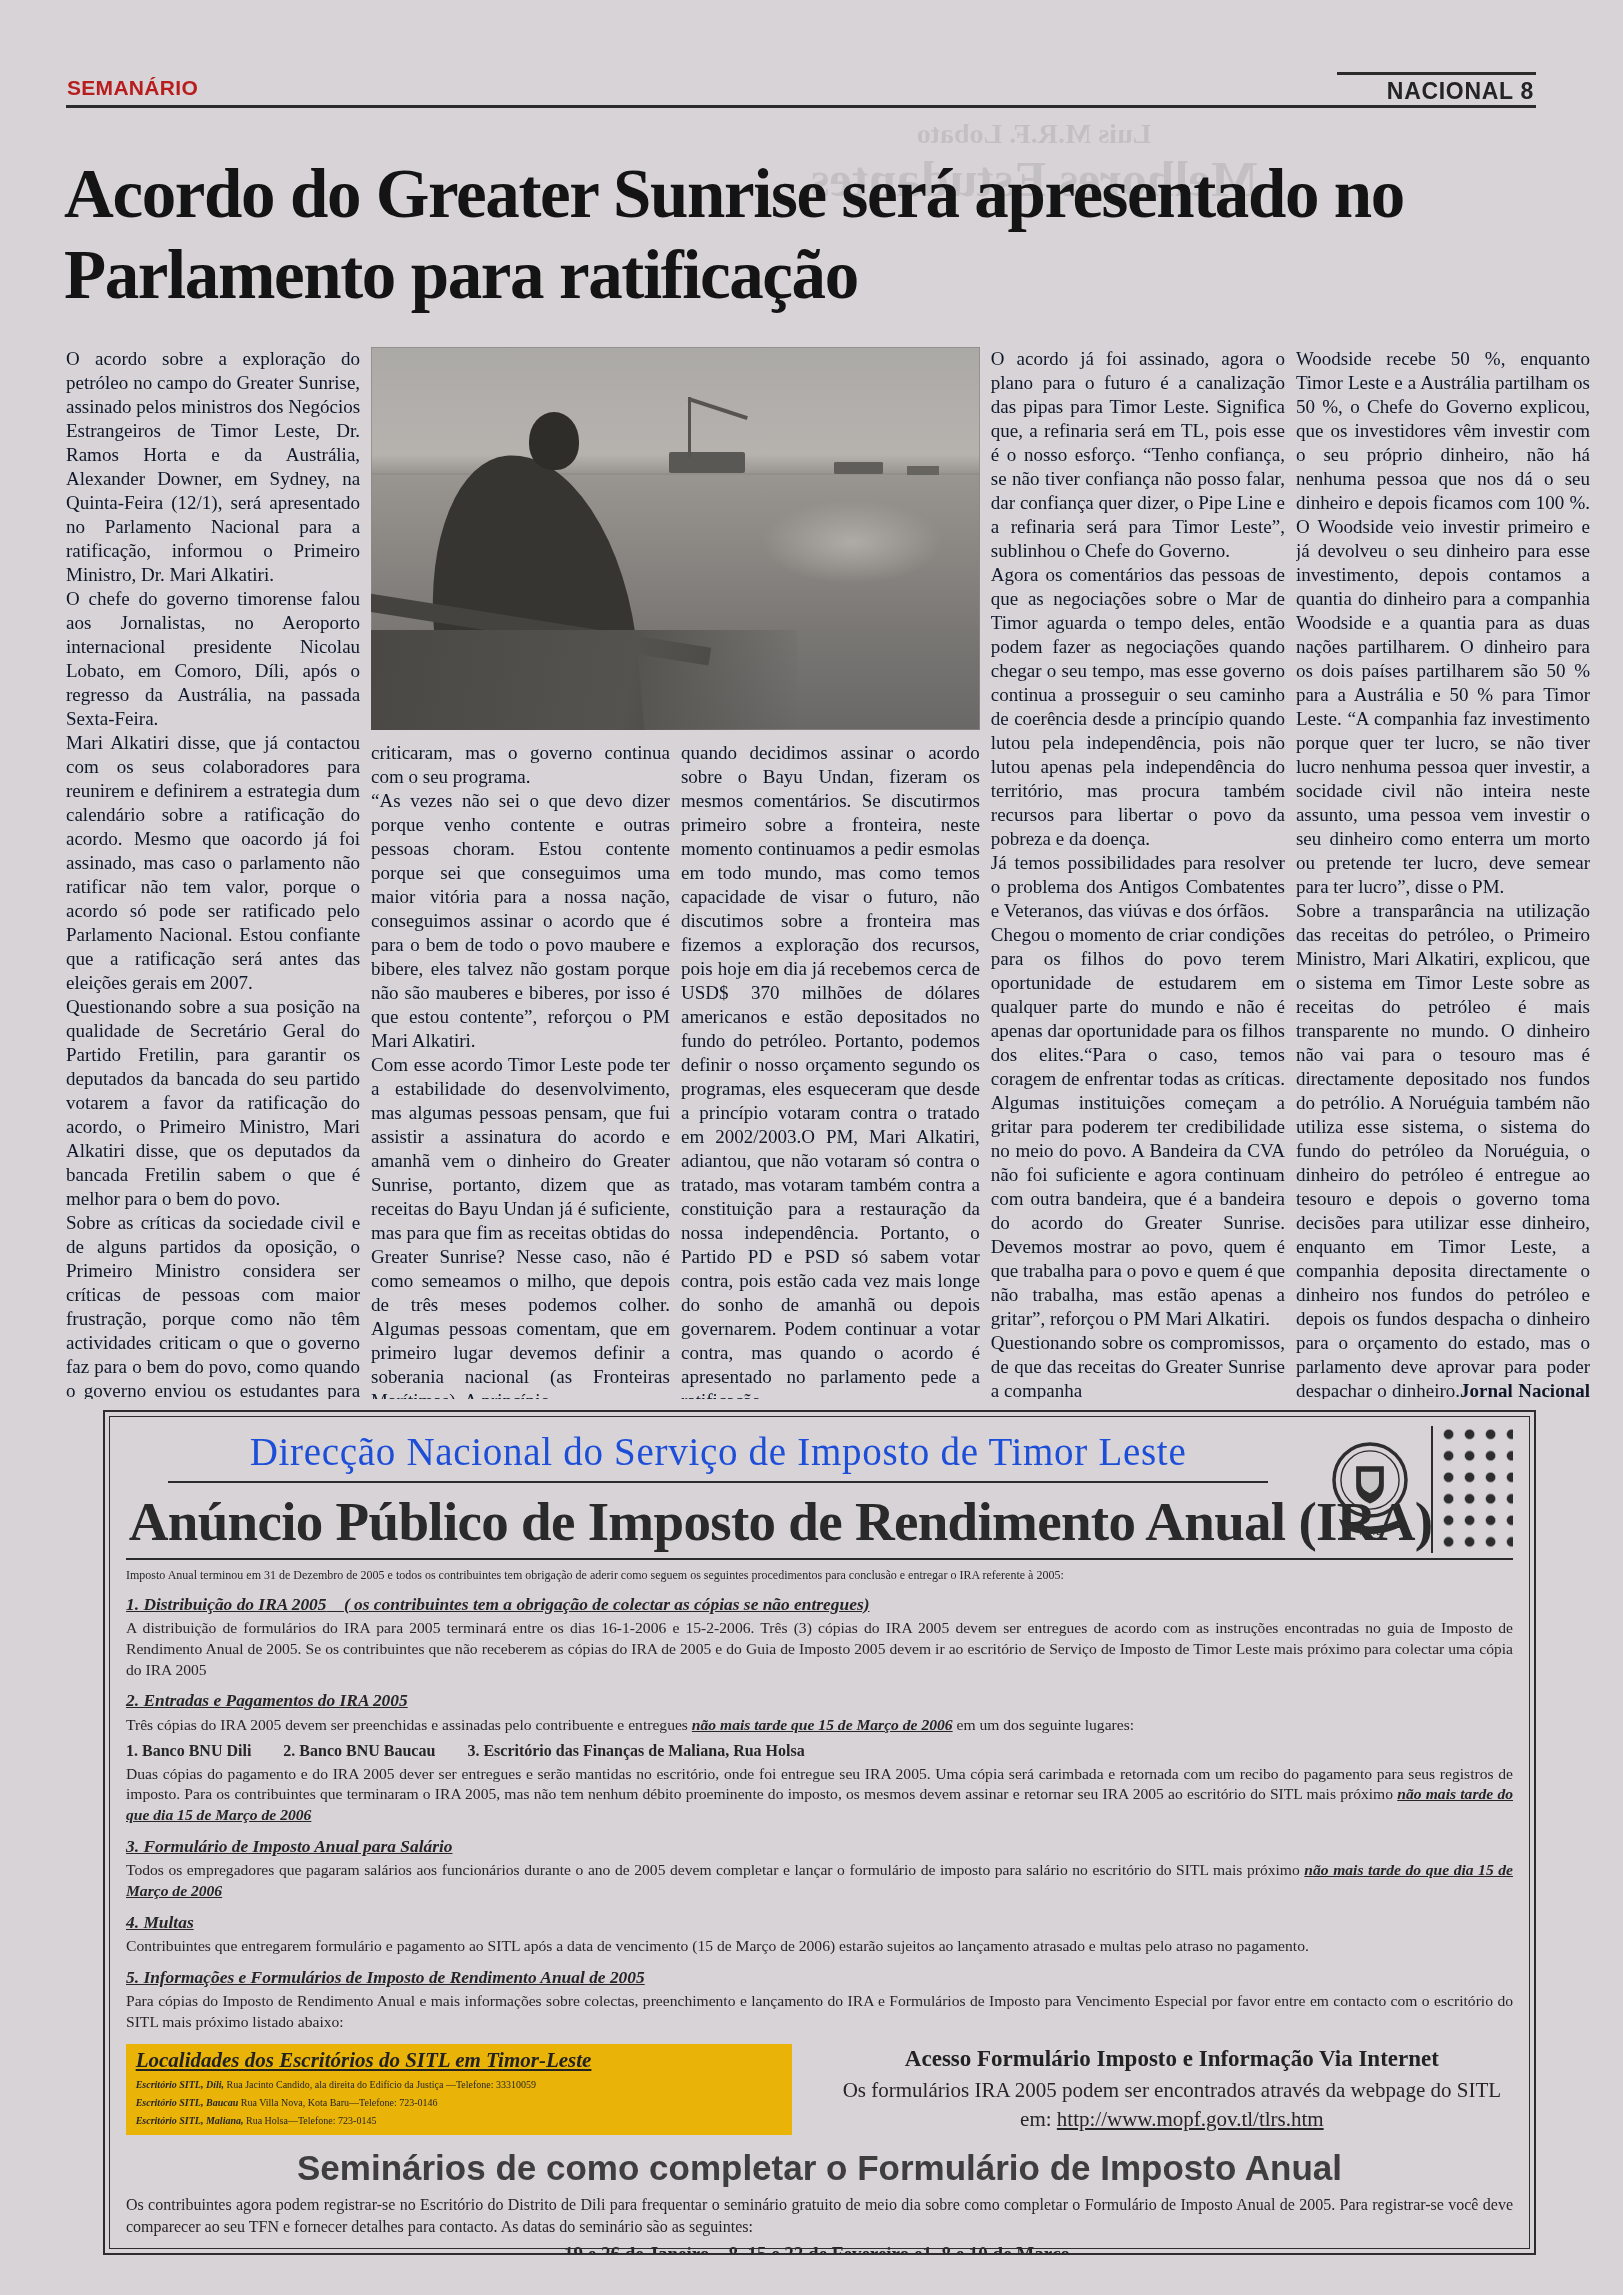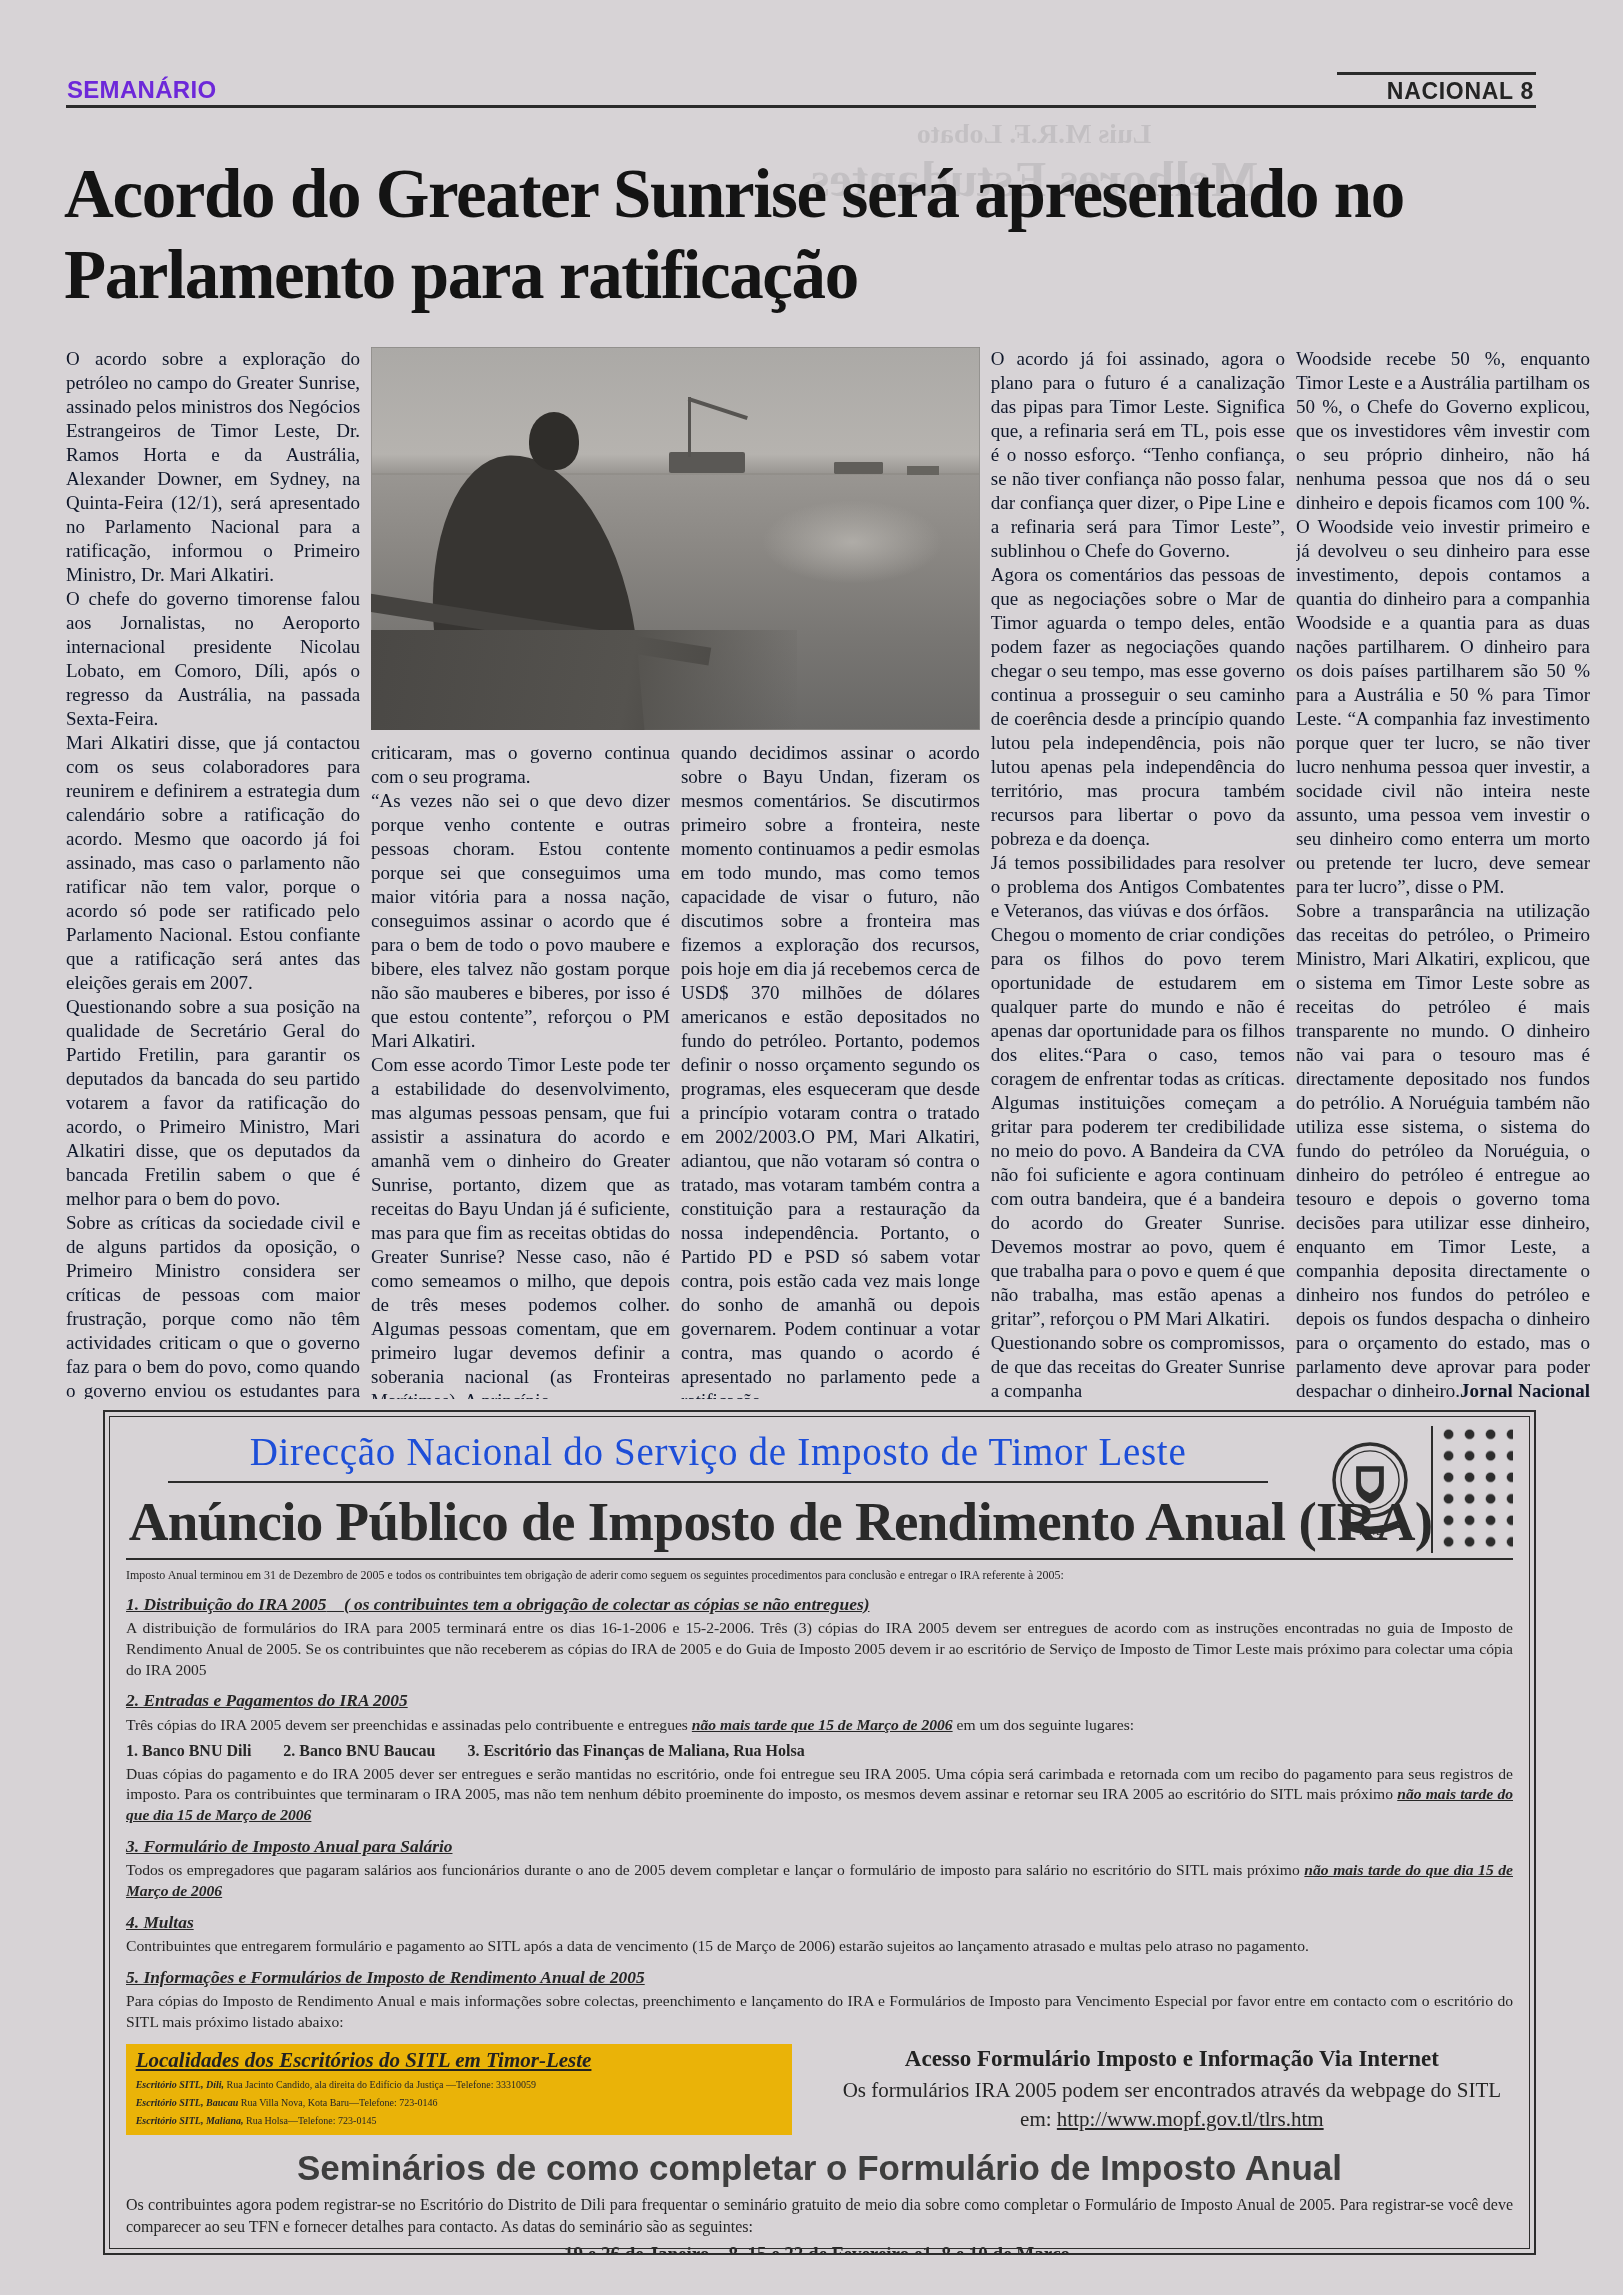--- a/index.html
+++ b/index.html
@@ -5,21 +5,21 @@
   html,body{margin:0;padding:0;}
   body{
     width:1624px;height:2295px;position:relative;overflow:hidden;
     background:#d7d3d6;
     font-family:"Liberation Serif",serif;color:#1f1f1f;
   }
   
   .masthead-left{
     position:absolute;left:67px;top:76px;
     font-family:"Liberation Sans",sans-serif;font-weight:bold;
-    font-size:24px;letter-spacing:0.3px;color:#6d28d9;
+    font-size:21px;letter-spacing:0.3px;color:#b91c1c;
   }
   .rule-main{position:absolute;left:66px;top:105px;width:1470px;height:2.8px;background:#2b2b2b;}
   .rule-right-top{position:absolute;left:1337px;top:72px;width:199px;height:2.8px;background:#2b2b2b;}
   .masthead-right{
     position:absolute;right:90px;top:78px;
     font-family:"Liberation Sans",sans-serif;font-weight:bold;
     font-size:23px;color:#242424;letter-spacing:0.7px;
   }
   
   .ghost{

